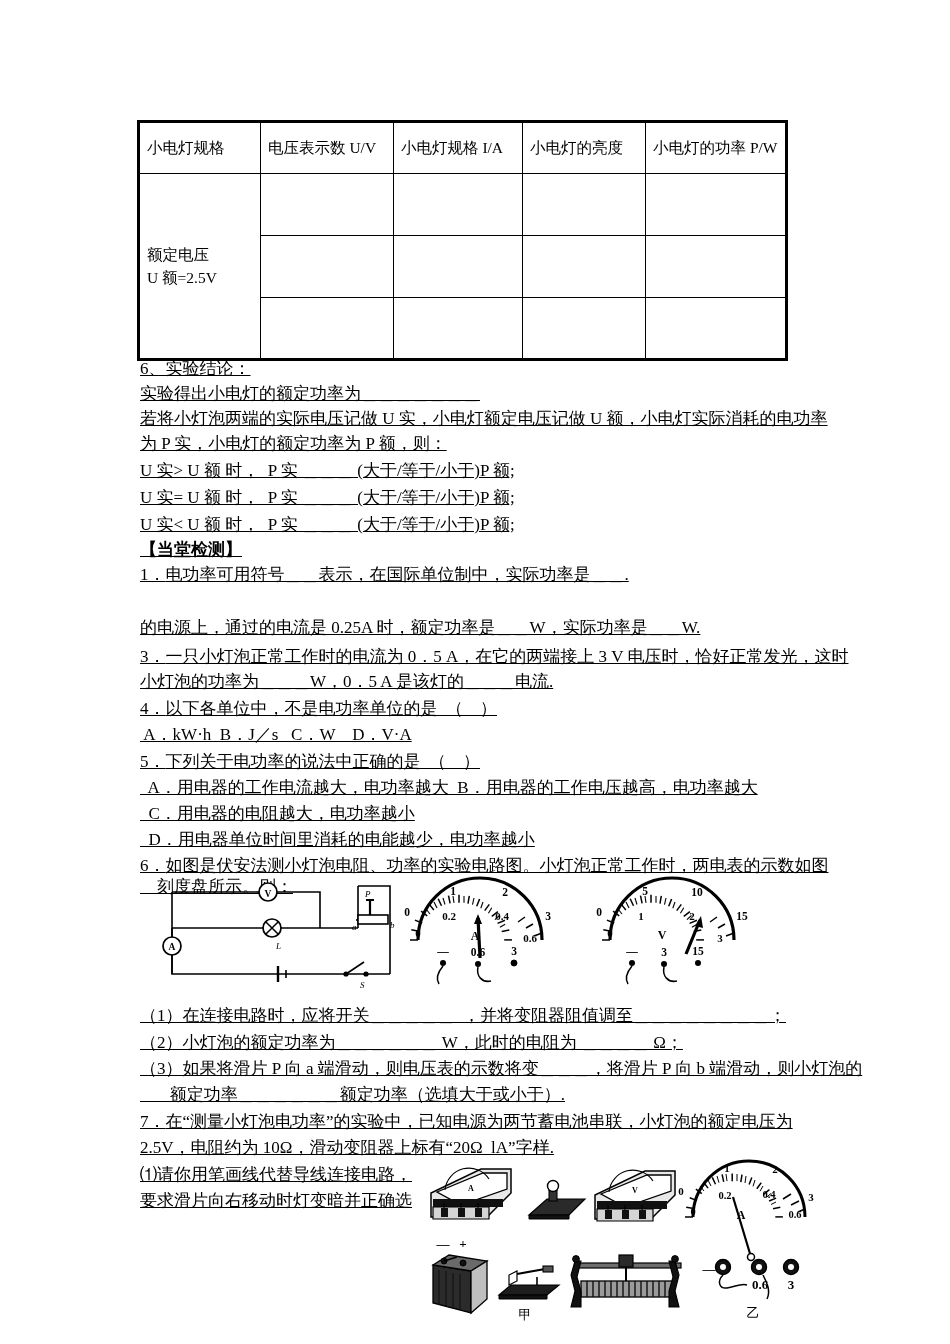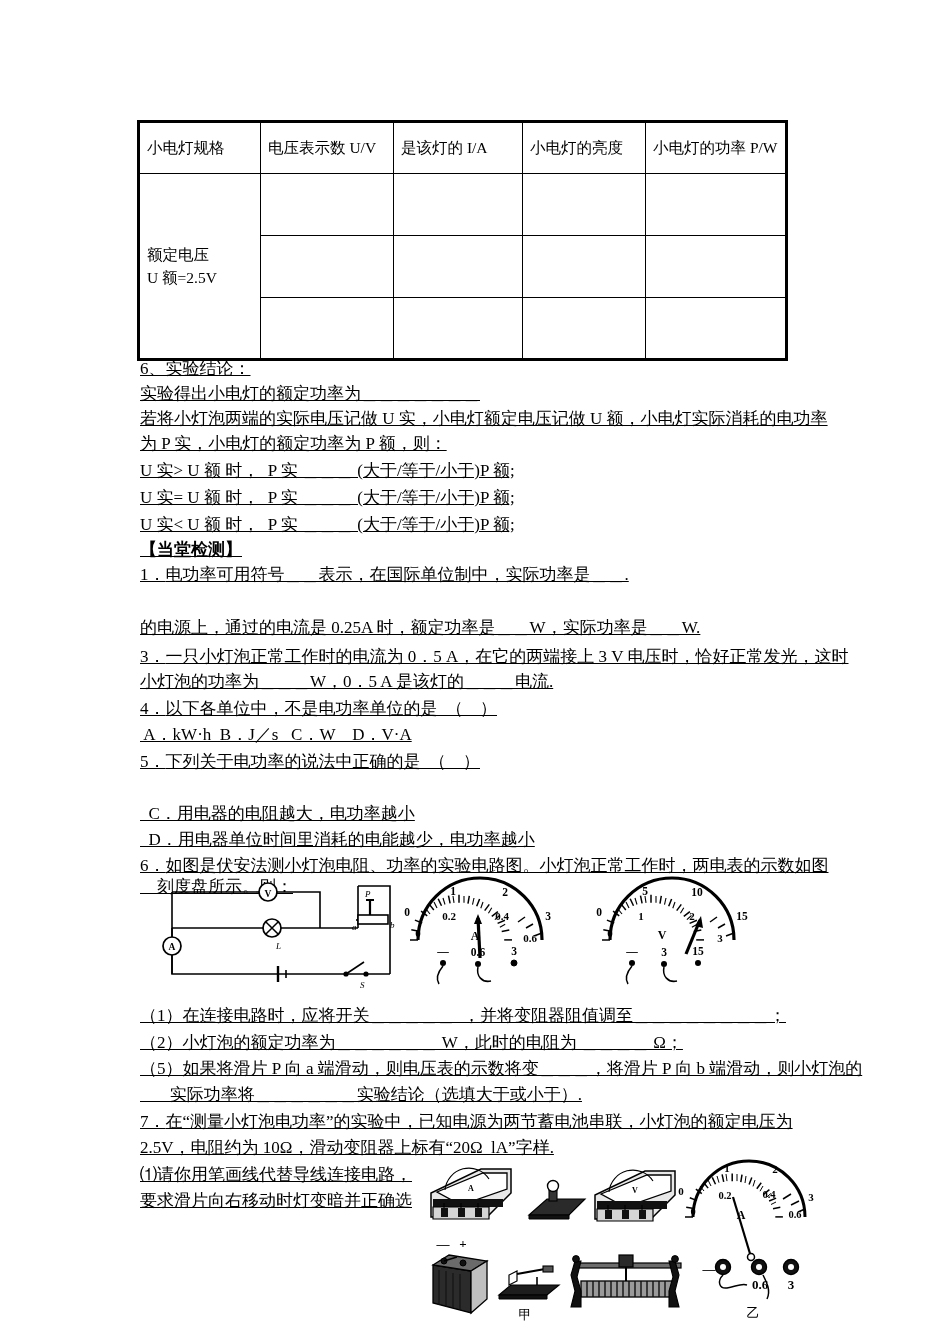--- a/index.html
+++ b/index.html
@@ -91,21 +91,21 @@
         <col class="col1">
           <col class="col2">
           <col class="col3">
           <col class="col4">
           <col class="col5">
       </colgroup>
       <tbody>
           <tr>
         <td class="hdr">小电灯规格</td>
         <td class="hdr">电压表示数 U/V</td>
-        <td class="hdr">是该灯的 I/A</td>
+        <td class="hdr">小电灯规格 I/A</td>
         <td class="hdr">小电灯的亮度</td>
         <td class="hdr">小电灯的功率 P/W</td>
       </tr>
       <tr>
         <td class="merged" rowspan="3"><span>额定电压</span><br><span>U 额=2.5V</span></td>
         <td class="body-cell"></td>
         <td class="body-cell"></td>
         <td class="body-cell"></td>
         <td class="body-cell"></td>
       </tr>
@@ -139,20 +139,21 @@
 
   <div class="txt" style="left:140px; top:619px;">的电源上，通过的电流是 0.25A 时，额定功率是＿＿W，实际功率是＿＿W.</div>
 
   <div class="txt" style="left:140px; top:648px;"><span>3．</span><span>一只小灯泡正常工作时的电流为 0．5 A，在它的两端接上 3 V 电压时，恰好正常发光，这时</span></div>
   <div class="txt" style="left:140px; top:673px;">小灯泡的功率为＿＿＿W，0．5 A 是该灯的＿＿＿电流.</div>
 
   <div class="txt" style="left:140px; top:700px;"><span>4．</span><span>以下各单位中，不是电功率单位的是  （    ）</span></div>
   <div class="txt" style="left:140px; top:726px;"> A．kW·h  B．J／s   C．W    D．V·A</div>
 
   <div class="txt" style="left:140px; top:753px;"><span>5．</span><span>下列关于电功率的说法中正确的是  （    ）</span></div>
+  <div class="txt" style="left:140px; top:779px;">  A．用电器的工作电流越大，电功率越大  B．用电器的工作电压越高，电功率越大</div>
   <div class="txt" style="left:140px; top:805px;">  C．用电器的电阻越大，电功率越小</div>
   <div class="txt" style="left:140px; top:831px;">  D．用电器单位时间里消耗的电能越少，电功率越小</div>
 
   <div class="txt" style="left:140px; top:857px;"><span>6．</span><span>如图是伏安法测小灯泡电阻、功率的实验电路图。小灯泡正常工作时，两电表的示数如图</span></div>
   <div class="txt" style="left:140px; top:878px;">    刻度盘所示。则：</div>
 
   <div class="fig6">
     <svg width="630" height="120" viewBox="0 0 630 120">
       <g stroke="#000" fill="none" stroke-width="1.6">
 
@@ -323,22 +324,22 @@
         <circle cx="64" cy="80" r="3" fill="#000"></circle>
         <circle cx="98" cy="79" r="3" fill="#000"></circle>
         <path d="M32,82 C27,88 25,95 28,100" stroke="#000" stroke-width="1.5" fill="none"></path>
         <path d="M64,83 C62,92 68,99 77,97" stroke="#000" stroke-width="1.5" fill="none"></path>
       </g>
     </svg>
   </div>
 
   <div class="txt" style="left:140px; top:1007px;">（1）在连接电路时，应将开关＿＿＿＿＿  ，并将变阻器阻值调至＿＿＿＿＿＿＿＿；</div>
   <div class="txt" style="left:140px; top:1034px;">（2）小灯泡的额定功率为＿＿＿＿＿＿ W，此时的电阻为 ＿＿＿＿ Ω；</div>
-  <div class="txt" style="left:140px; top:1060px;">（5）如果将滑片 P 向 a 端滑动，则电压表的示数将变＿＿＿，将滑片 P 向 b 端滑动，则小灯泡的</div>
-  <div class="txt" style="left:140px; top:1086px;">       实际功率将＿＿＿＿＿＿实验结论（选填大于或小于）.</div>
+  <div class="txt" style="left:140px; top:1060px;">（3）如果将滑片 P 向 a 端滑动，则电压表的示数将变＿＿＿，将滑片 P 向 b 端滑动，则小灯泡的</div>
+  <div class="txt" style="left:140px; top:1086px;">       额定功率＿＿＿＿＿＿额定功率（选填大于或小于）.</div>
 
   <div class="txt" style="left:140px; top:1113px;"><span>7．</span><span>在“测量小灯泡电功率”的实验中，已知电源为两节蓄电池串联，小灯泡的额定电压为</span></div>
   <div class="txt" style="left:140px; top:1139px;">2.5V，电阻约为 10Ω，滑动变阻器上标有“20Ω  lA”字样.</div>
   <div class="txt" style="left:140px; top:1166px;">⑴请你用笔画线代替导线连接电路，</div>
   <div class="txt" style="left:140px; top:1192px;">要求滑片向右移动时灯变暗并正确选</div>
 
   <div class="fig7">
     <svg width="400" height="190" viewBox="0 0 400 190">
 
       <g transform="translate(2,4)">

